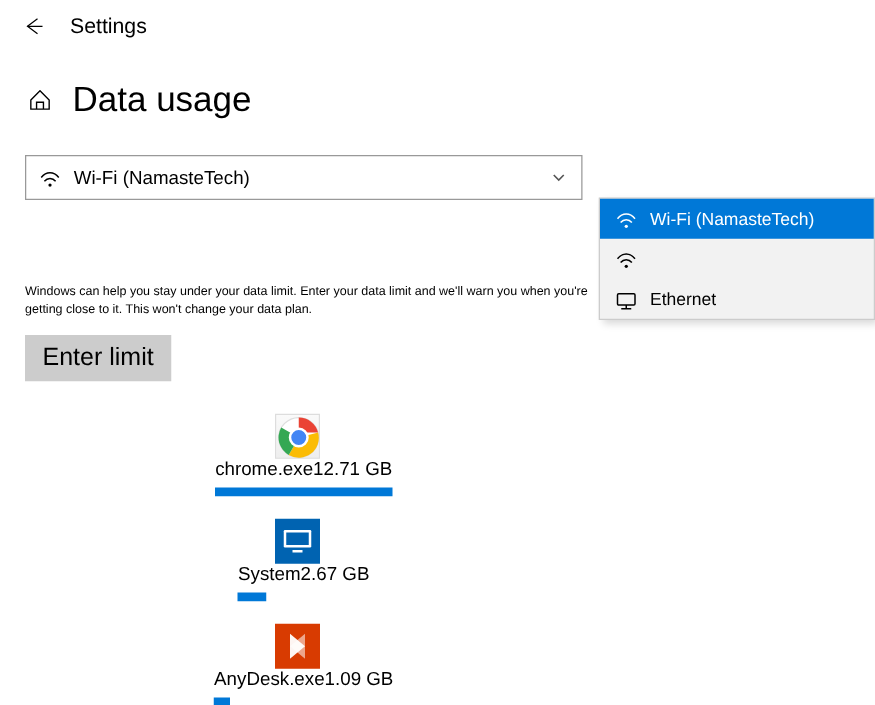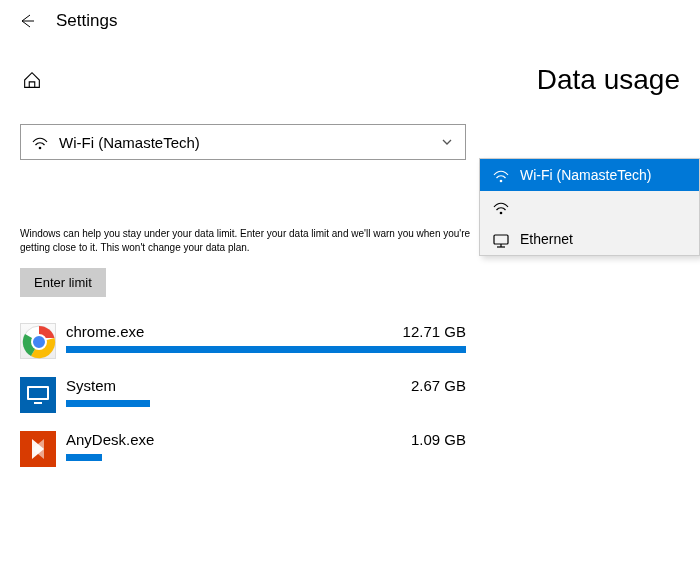--- a/index.html
+++ b/index.html
@@ -28,21 +28,20 @@
     margin-left: 14px;
   }
   .page {
     padding: 8px 20px 0 20px;
   }
   .page-header {
     display: flex;
     align-items: center;
     margin-top: 14px;
     margin-bottom: 28px;
-    justify-content: space-between;
   }
   .page-header .home {
     width: 24px; height: 24px;
     display:flex; align-items:center; justify-content:center;
     margin-right: 14px;
   }
   .page-header h1 {
     font-size: 28px;
     font-weight: 400;
     margin: 0;
@@ -111,32 +110,33 @@
     font-size: 10px;
     line-height: 1.35;
     max-width: 460px;
     margin-bottom: 14px;
   }
   .btn {
     display: inline-block;
     background: #ccc;
     border: none;
     padding: 7px 14px;
-    font-size: 13px;
+    font-size: 20px;
     font-family: inherit;
     cursor: pointer;
   }
   .apps {
     margin-top: 26px;
     width: 446px;
   }
   .app-row {
     display: flex;
-    align-items: flex-start;
+    align-items: center;
     margin-bottom: 18px;
+    flex-direction: column;
   }
   .app-icon {
     width: 36px; height: 36px;
     flex-shrink: 0;
     margin-right: 10px;
   }
   .app-body { flex: 1; }
   .app-top {
     display: flex;
     justify-content: space-between;

